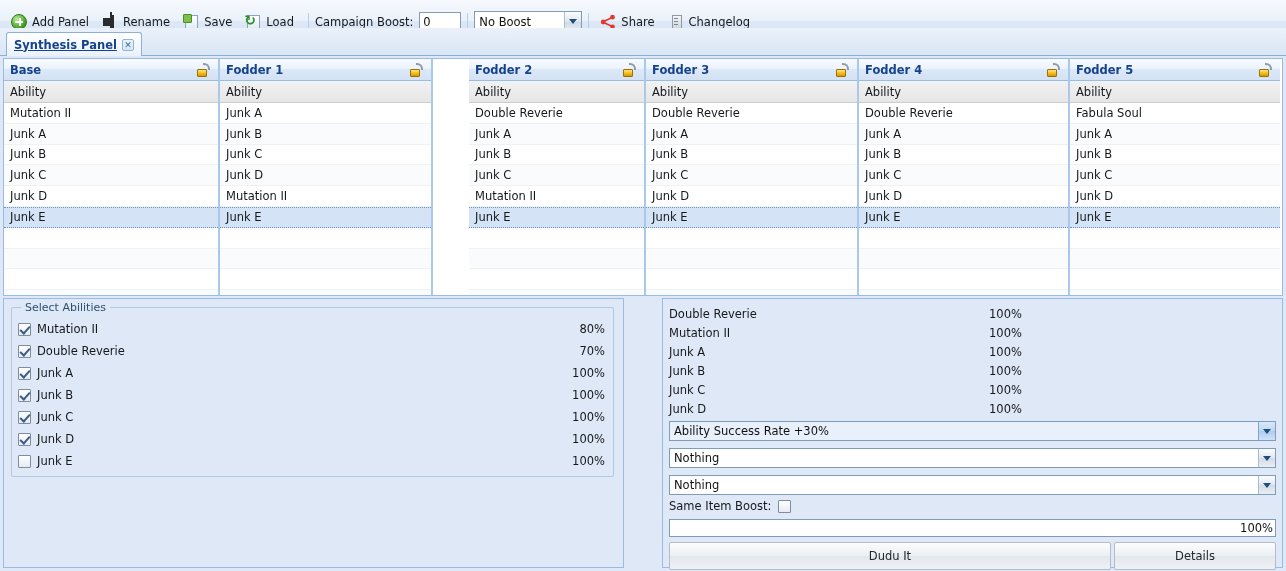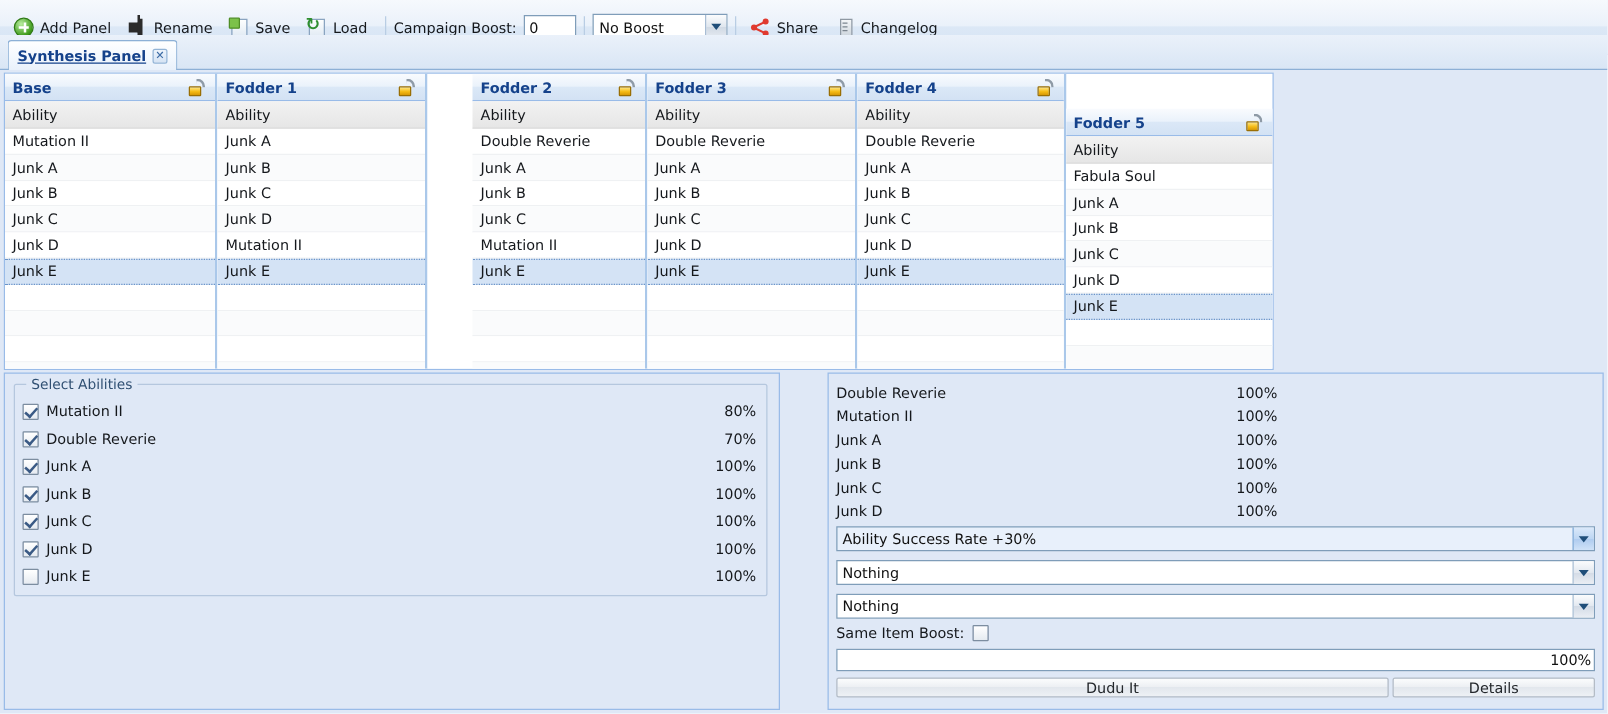--- a/index.html
+++ b/index.html
@@ -83,26 +83,26 @@
   }
   .tab-label { font-size: 11.5px; font-weight: bold; color: #15428b; text-decoration: underline; }
   .tab-close {
     width: 12px; height: 12px; border: 1px solid #93b4d6; border-radius: 2px;
     background: linear-gradient(to bottom,#ecf3fb,#d6e4f4);
     font-size: 9px; line-height: 10px; text-align: center; color: #3b6ba5; cursor: pointer;
   }
 
   
   .grids {
-    position: absolute; left: 3px; top: 58px; width: 1016px; height: 238px;
+    position: absolute; left: 3px; top: 58px; width: 1280px; height: 238px;
     background: #fff; border: 1px solid #99bbe8;
     display: flex; overflow: hidden;
   }
   .gcol { position: relative; height: 100%; border-right: 2px solid #aac8ea; background: #fff; }
-  .gcol:last-child { border-right: none; margin-top: 28px; }
+  .gcol:last-child { border-right: none; }
   .gcol-head {
     height: 22px; background: linear-gradient(to bottom,#f9fbfe 0%,#eaf2fb 48%,#dbe8f7 50%,#d3e2f4 100%);
     border-bottom: 1px solid #99bbe8;
     display: flex; align-items: center; padding: 0 6px;
   }
   .gcol-title { font-size: 11.5px; font-weight: bold; color: #15428b; flex: 1; }
   .lock {
     position: relative; width: 14px; height: 14px; flex: 0 0 14px; margin-right: 2px;
   }
   .lock .body {
@@ -192,21 +192,21 @@
 
   .sib { position: absolute; left: 6px; top: 200px; display: flex; align-items: center; gap: 7px; }
   .sib-label { font-size: 11.5px; color: #15181c; }
 
   .pctfield {
     position: absolute; left: 6px; right: 6px; top: 220px; height: 18px;
     border: 1px solid #7f9db9; background: #fff; display: flex; align-items: center;
     justify-content: flex-end; padding-right: 2px; font-size: 11.5px; color: #111;
   }
 
-  .btnrow { position: absolute; left: 6px; right: 6px; top: 243px; height: 16px; display: flex; gap: 3px; }
+  .btnrow { position: absolute; left: 6px; right: 6px; top: 243px; height: 28px; display: flex; gap: 3px; }
   .btn {
     background: linear-gradient(to bottom,#fbfcfd 0%,#eceff3 48%,#e2e7ed 50%,#eef1f5 100%);
     border: 1px solid #b4bcc6; border-radius: 2px;
     display: flex; align-items: center; justify-content: center;
     font-size: 11.5px; color: #23272b; cursor: pointer;
   }
   .btn-dudu { flex: 0 0 442px; }
   .btn-details { flex: 1; }
 </style>
 </head>

